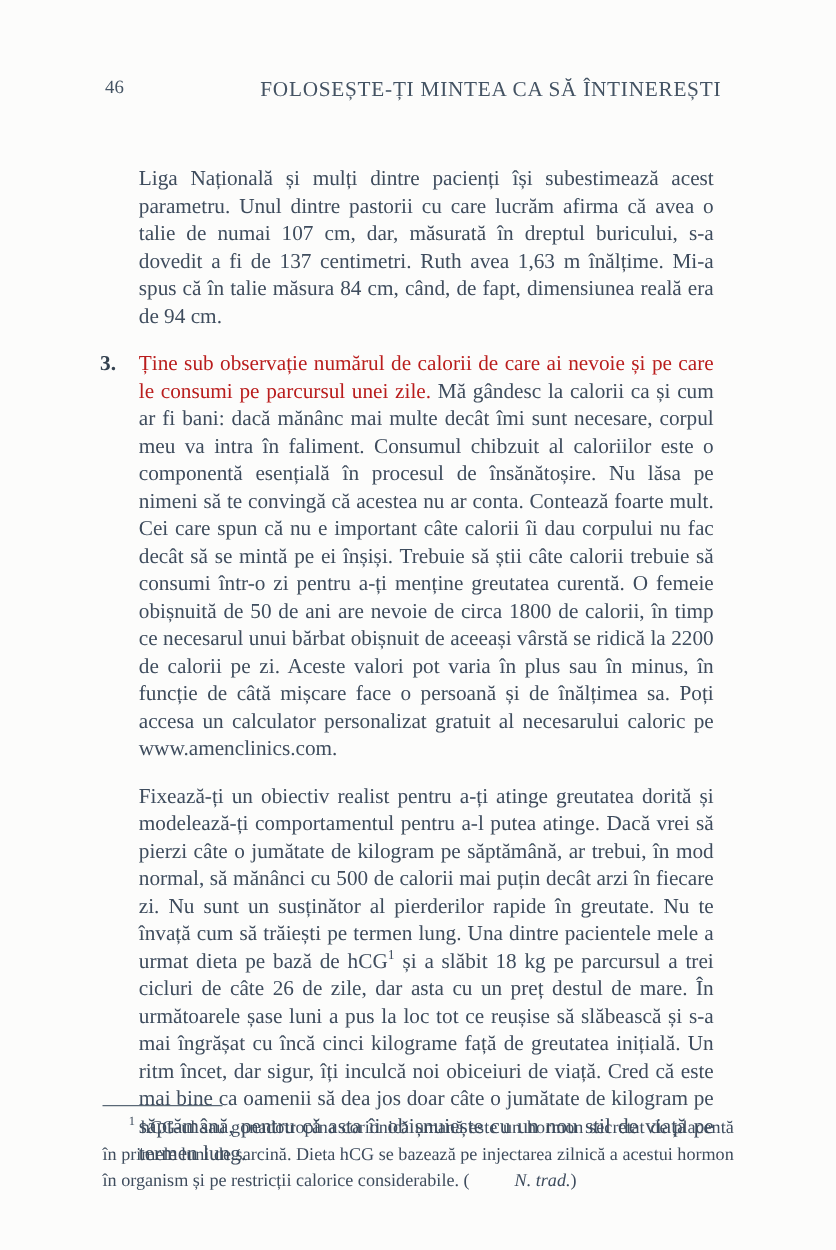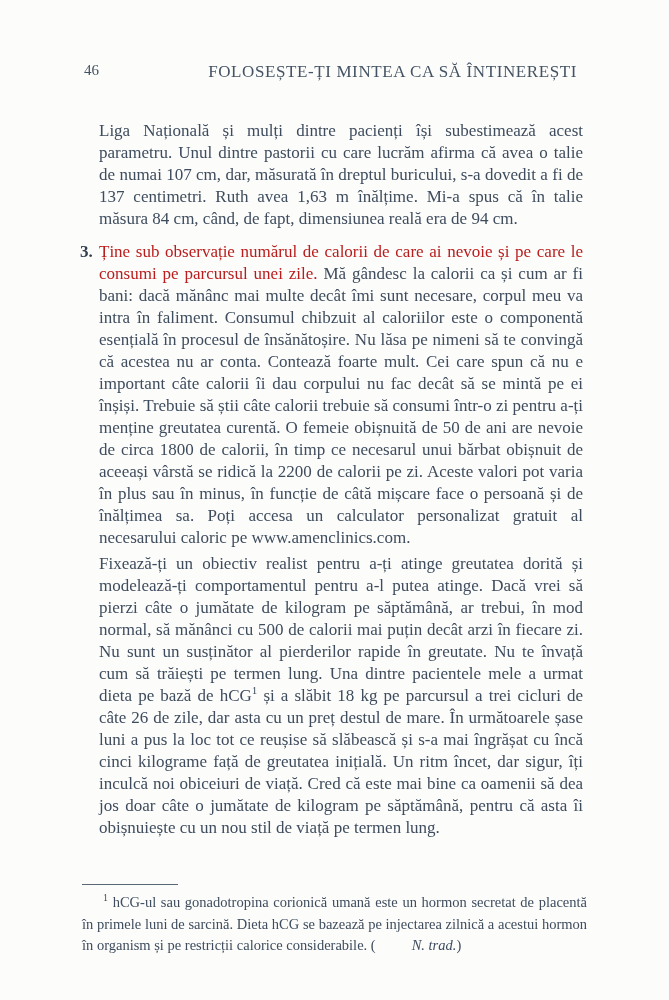--- a/index.html
+++ b/index.html
@@ -24,21 +24,21 @@
     color: #445363; white-space: nowrap;
   }
 
   
   .text-block {
     position: absolute; left: 95px; top: 116px; width: 492px;
     font-size: 17px; line-height: 22px;
     text-align: justify;
     color: #3e4c5d;
   }
-  .text-block p { margin: 4px; }
+  .text-block p { margin: 16px; }
 
   .list-item { position: relative; margin-top: 11px; }
   .list-number {
     position: absolute; left: -15px; top: 0;
     font-weight: bold; color: #33414f;
   }
   .run-in-heading { font-weight: normal; color: #b91c1c; }
 
   sup.fn-ref {
     font-size: 11px; line-height: 0; vertical-align: super;

